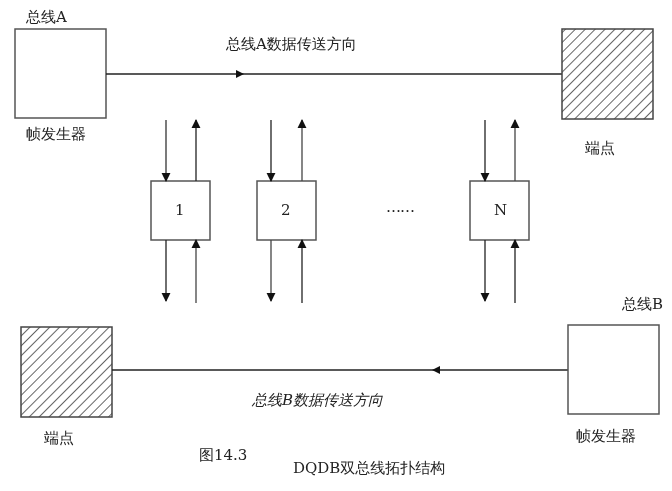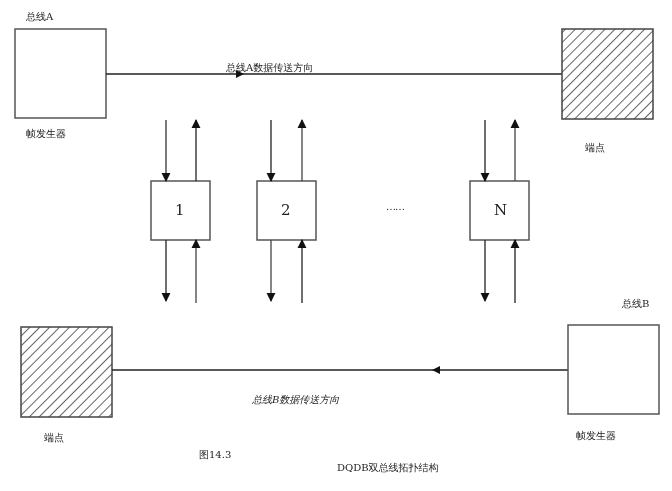--- a/index.html
+++ b/index.html
@@ -1,19 +1,19 @@
 <!DOCTYPE html>
 <html><head>
   <meta charset="utf-8">
   <style>
     html, body { margin: 0; padding: 0; background: #ffffff; }
     body { width: 672px; height: 491px; position: relative; overflow: hidden;
       font-family: "DejaVu Serif", "Liberation Serif", serif; color: #222; }
     svg { position: absolute; left: 0; top: 0; }
-    .lbl { position: absolute; font-size: 10px; line-height: 18px; white-space: nowrap; color: #222; }
+    .lbl { position: absolute; font-size: 15px; line-height: 18px; white-space: nowrap; color: #222; }
     .node-label { font-size: 15px; }
   </style>
 </head>
 <body>
 
 <svg width="672" height="491" viewBox="0 0 672 491">
   <defs>
     <pattern id="hatch" patternUnits="userSpaceOnUse" width="7" height="7" patternTransform="rotate(45)">
       <line x1="0" y1="0" x2="0" y2="7" stroke="#111" stroke-width="1.3"></line>
     </pattern>
@@ -52,27 +52,27 @@
     <rect x="470" y="181" width="59" height="59" fill="#fff" stroke="#555" stroke-width="1.5"></rect>
     <line x1="485" y1="120" x2="485" y2="181" stroke="#222" stroke-width="1.3" marker-end="url(#ah)"></line>
     <line x1="515" y1="181" x2="515" y2="120" stroke="#444" stroke-width="1.3" marker-end="url(#ah)"></line>
     <line x1="485" y1="240" x2="485" y2="301" stroke="#222" stroke-width="1.3" marker-end="url(#ah)"></line>
     <line x1="515" y1="303" x2="515" y2="240" stroke="#222" stroke-width="1.3" marker-end="url(#ah)"></line>
   </g>
 </svg>
 
 <div class="lbl" style="left:26px; top:8px;">总线A</div>
 <div class="lbl" style="left:26px; top:125px;">帧发生器</div>
-<div class="lbl" style="left:226px; top:35px;margin-top:24px;">总线A数据传送方向</div>
+<div class="lbl" style="left:226px; top:35px;">总线A数据传送方向</div>
 <div class="lbl" style="left:585px; top:139px;">端点</div>
 
 <div class="lbl node-label" style="left:175px; top:201px;">1</div>
 <div class="lbl node-label" style="left:281px; top:201px;">2</div>
 <div class="lbl node-label" style="left:494px; top:201px;">N</div>
 <div class="lbl" style="left:386px; top:198px; letter-spacing:-1px;">……</div>
 
 <div class="lbl" style="left:590px; top:295px;margin-left:32px;">总线B</div>
 <div class="lbl" style="left:252px; top:391px;font-style:italic;">总线B数据传送方向</div>
 <div class="lbl" style="left:44px; top:429px;">端点</div>
 <div class="lbl" style="left:576px; top:427px;">帧发生器</div>
 
 <div class="lbl" style="left:199px; top:446px;">图14.3</div>
-<div class="lbl" style="left:293px; top:459px;margin-left:44px;">DQDB双总线拓扑结构</div>
+<div class="lbl" style="left:293px; top:459px;">DQDB双总线拓扑结构</div>
 
 </body></html>

